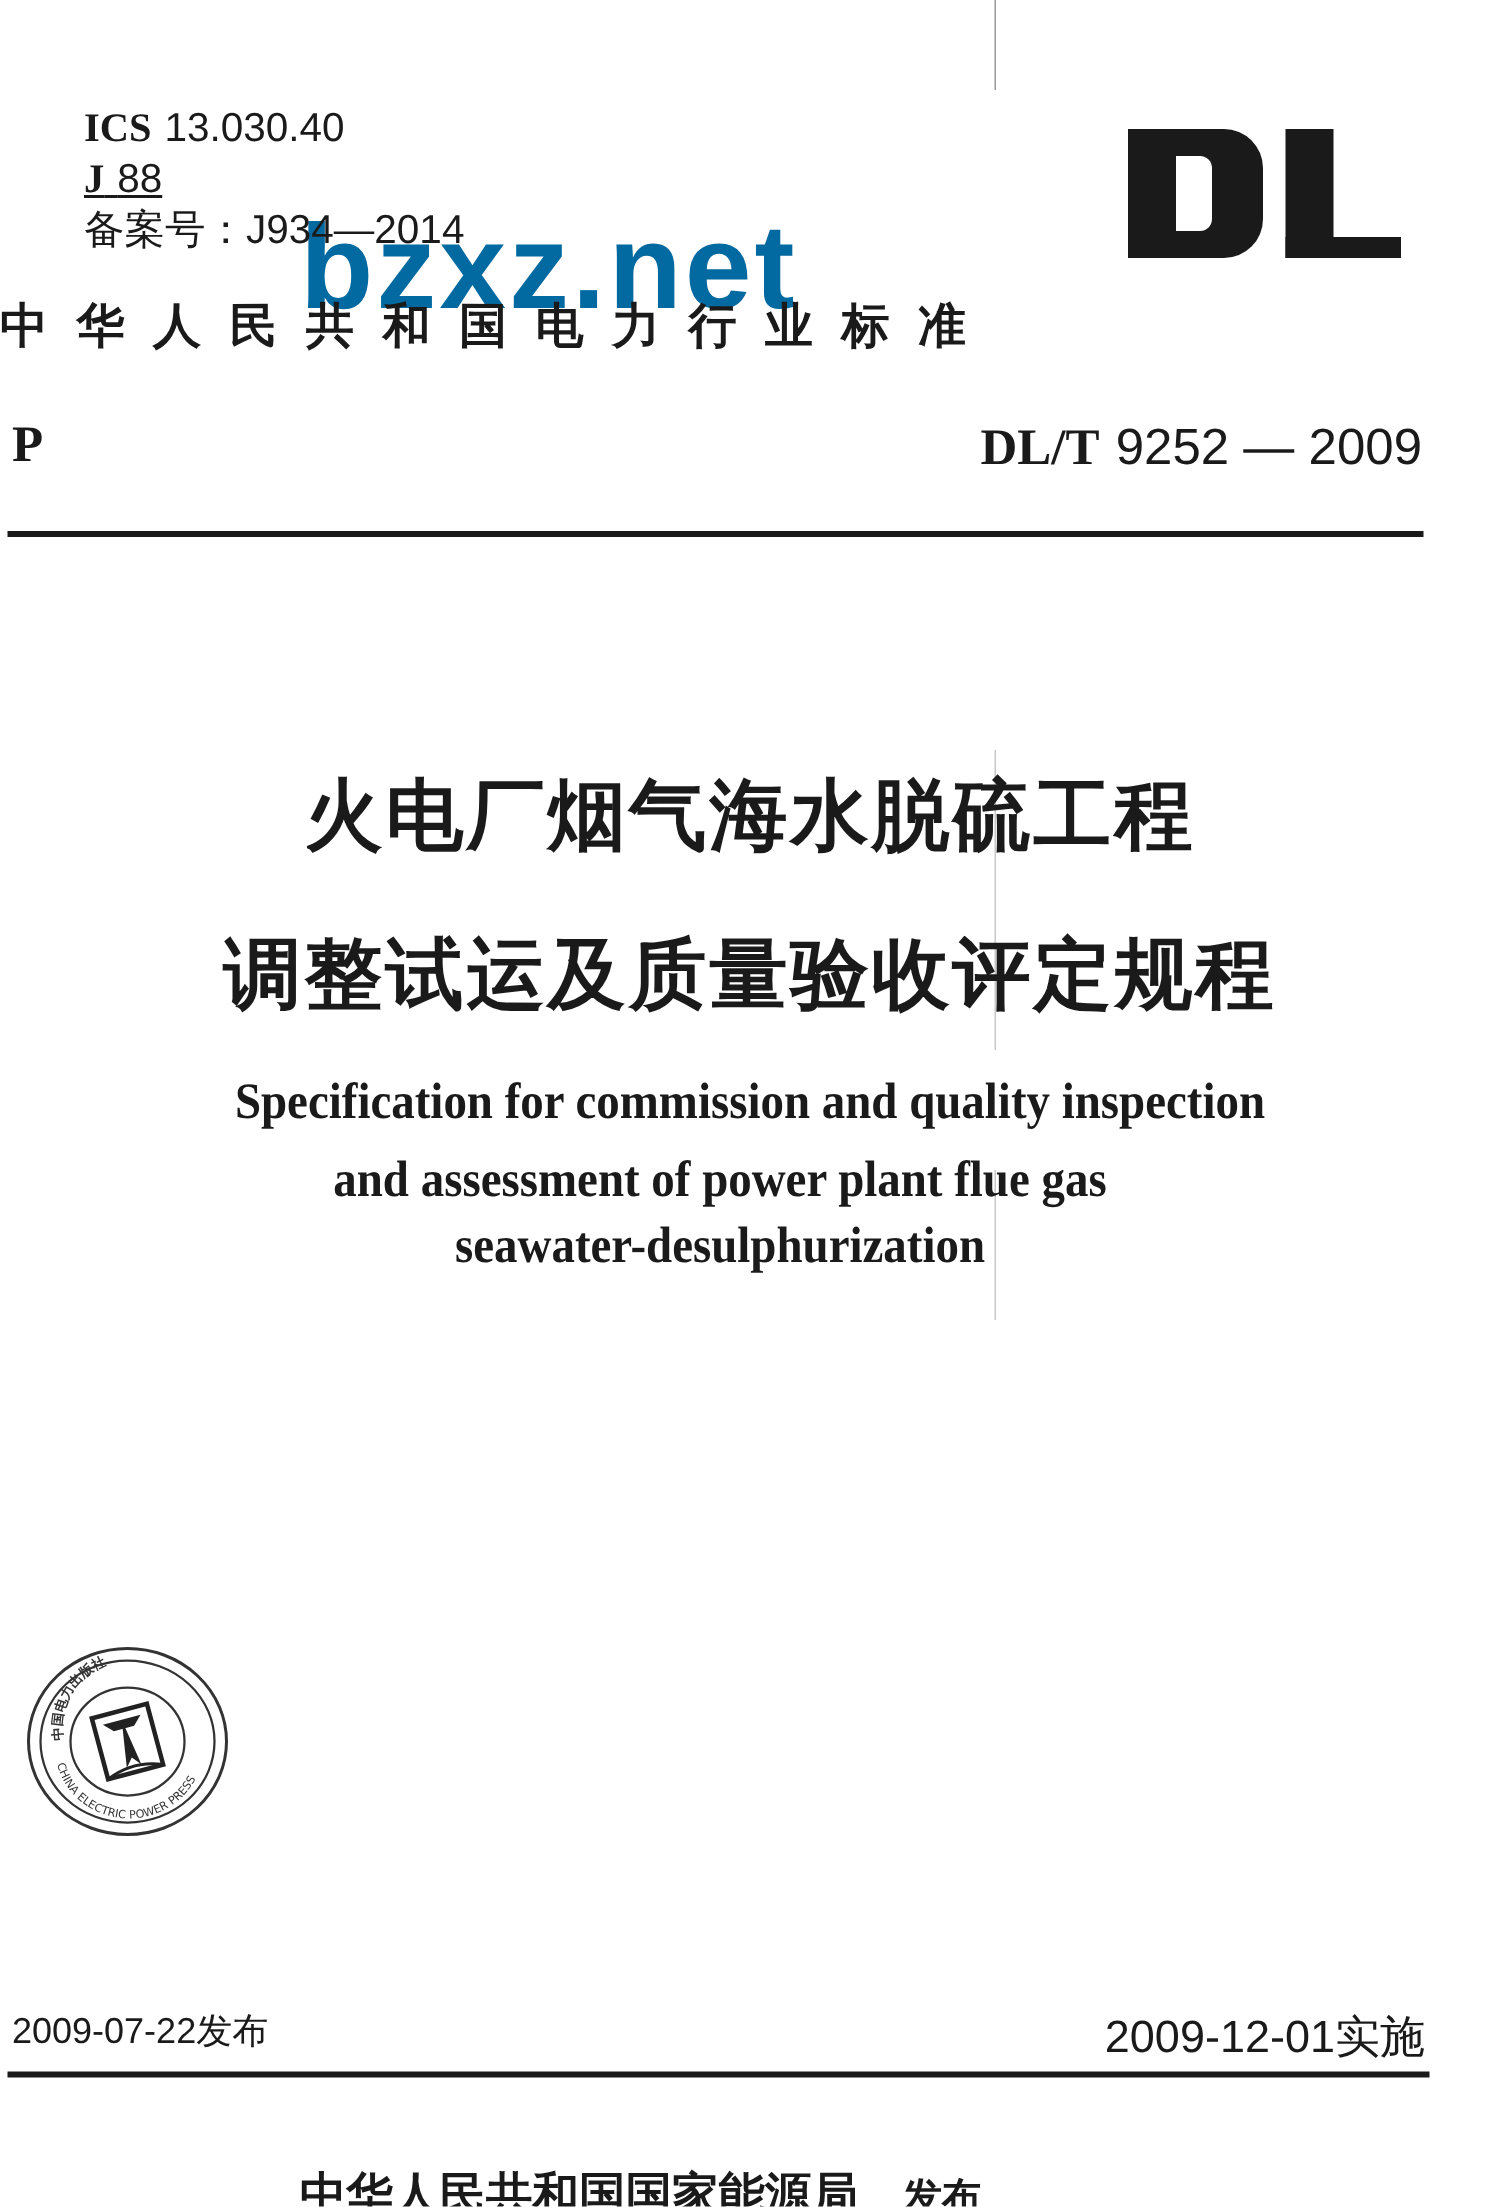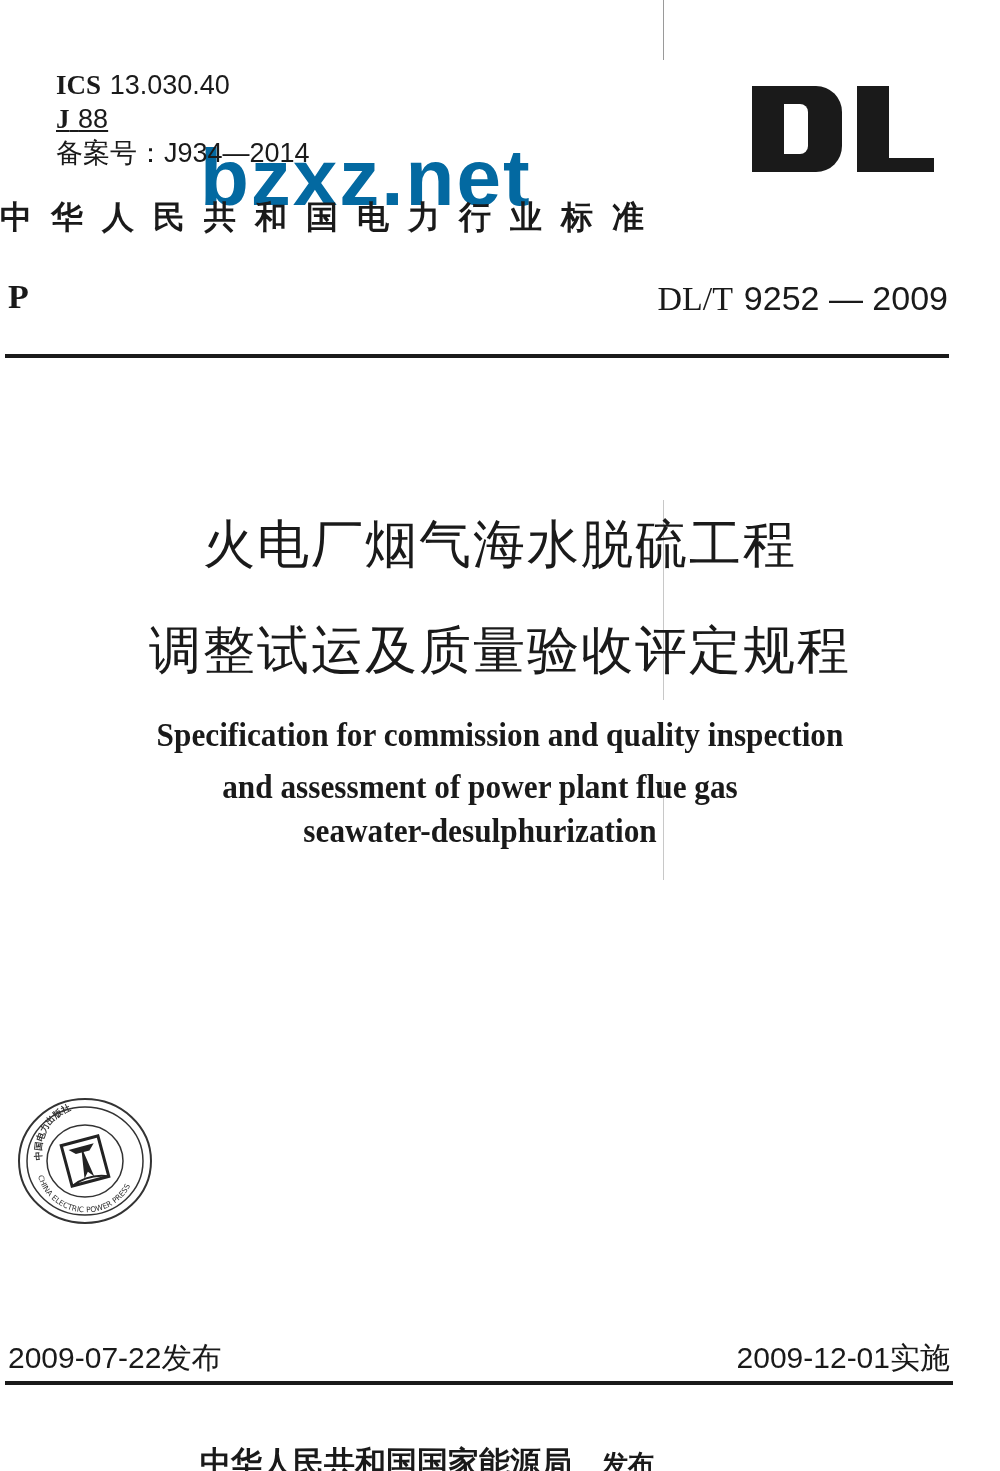--- a/index.html
+++ b/index.html
@@ -14,31 +14,31 @@
   .dl-logo { position: absolute; left: 752px; top: 86px; width: 182px; height: 86px; }
   .dl-d { position: absolute; left: 0; top: 0; width: 90px; height: 86px; background: #1a1a1a; border-radius: 0 26px 26px 0; }
   .dl-d::after { content: ""; position: absolute; left: 32px; top: 18px; width: 24px; height: 50px; background: #fff; border-radius: 0 8px 8px 0; }
   .dl-l1 { position: absolute; left: 105px; top: 0; width: 32px; height: 86px; background: #1a1a1a; }
   .dl-l2 { position: absolute; left: 105px; top: 72px; width: 77px; height: 14px; background: #1a1a1a; }
 
   .industry { position: absolute; left: 0; top: 196px; width: 945px; font-family: "DejaVu Serif", serif; font-weight: bold; font-size: 32px; letter-spacing: 19px; white-space: nowrap; z-index: 1; }
 
   .cat-p { position: absolute; left: 8px; top: 278px; font-family: "Liberation Serif", serif; font-weight: bold; font-size: 34px; }
   .std-no { position: absolute; right: 52px; top: 278px; font-size: 34px; white-space: nowrap; }
-  .std-no .s { font-family: "Liberation Serif", serif; font-weight: normal; }
+  .std-no .s { font-family: "Liberation Serif", serif; font-weight: bold; }
   .std-no .n { font-family: "Liberation Sans", sans-serif; }
 
   .rule-top { position: absolute; left: 5px; top: 354px; width: 944px; height: 4px; background: #1a1a1a; }
 
-  .title-cn { position: absolute; left: 0; width: 1000px; text-align: center; font-family: "DejaVu Sans", sans-serif; font-size: 52px; line-height: 60px; letter-spacing: 2px; }
+  .title-cn { position: absolute; left: 0; width: 1000px; text-align: center; font-family: "DejaVu Sans", sans-serif; font-size: 52px; line-height: 60px; letter-spacing: 2px; font-weight: bold; }
   .title-en { position: absolute; left: 0; width: 960px; text-align: center; font-family: "Liberation Serif", serif; font-weight: bold; font-size: 34px; line-height: 50px; transform: scaleX(0.92); transform-origin: center; }
 
   .seal { position: absolute; left: 14px; top: 1094px; width: 142px; height: 134px; }
 
-  .date-left { position: absolute; left: 8px; top: 1338px; font-size: 30px; white-space: nowrap; }
+  .date-left { position: absolute; left: 8px; top: 1338px; font-size: 24px; white-space: nowrap; }
   .date-right { position: absolute; right: 50px; top: 1338px; font-size: 30px; white-space: nowrap; }
   .date-left .n, .date-right .n { font-family: "Liberation Sans", sans-serif; }
   .rule-bottom { position: absolute; left: 5px; top: 1381px; width: 948px; height: 4px; background: #1a1a1a; }
 
   .issuer { position: absolute; left: 200px; top: 1430px; font-family: "DejaVu Sans", sans-serif; font-weight: bold; font-size: 31px; white-space: nowrap; margin-top: 12px; }
   .issuer .suffix { font-size: 26px; margin-left: 30px; }
 
   .scan-line { position: absolute; left: 663px; width: 1px; background: #9a9a9a; }
 </style>
 </head>

